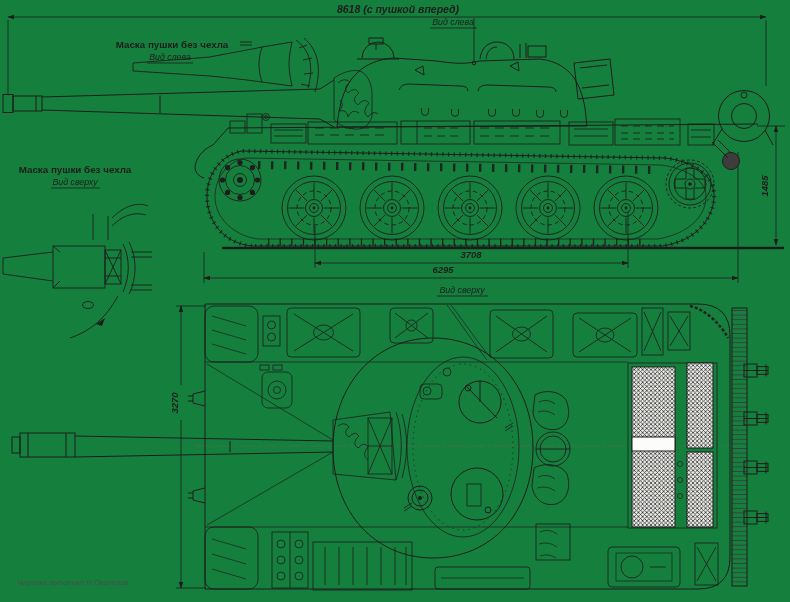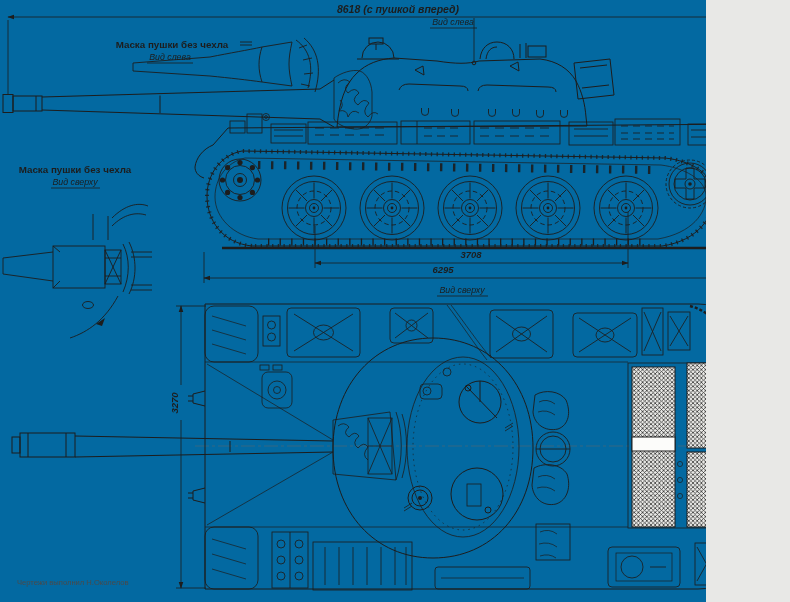--- a/index.html
+++ b/index.html
@@ -1,17 +1,17 @@
 <!DOCTYPE html>
 <html><head>
 <meta charset="utf-8">
 <style>
   html,body{margin:0;padding:0;background:#e8e8e6;}
   .page{
-    position:relative;width:706px;height:602px;background:#0369a1;
+    position:relative;width:790px;height:602px;background:#15803d;
     font-family:"Liberation Sans",sans-serif;overflow:hidden;
   }
   svg text{fill:#1d1d1d;}
   .dim-label{font-size:10.5px;font-weight:bold;font-style:italic;}
   .dim-small{font-size:9.5px;font-weight:bold;font-style:italic;}
   .view-label{font-size:8.8px;font-style:italic;}
   .detail-title{font-size:9.8px;font-weight:bold;}
   .credit{font-size:7.6px;fill:#4a4a4a;}
 </style>
 </head>

